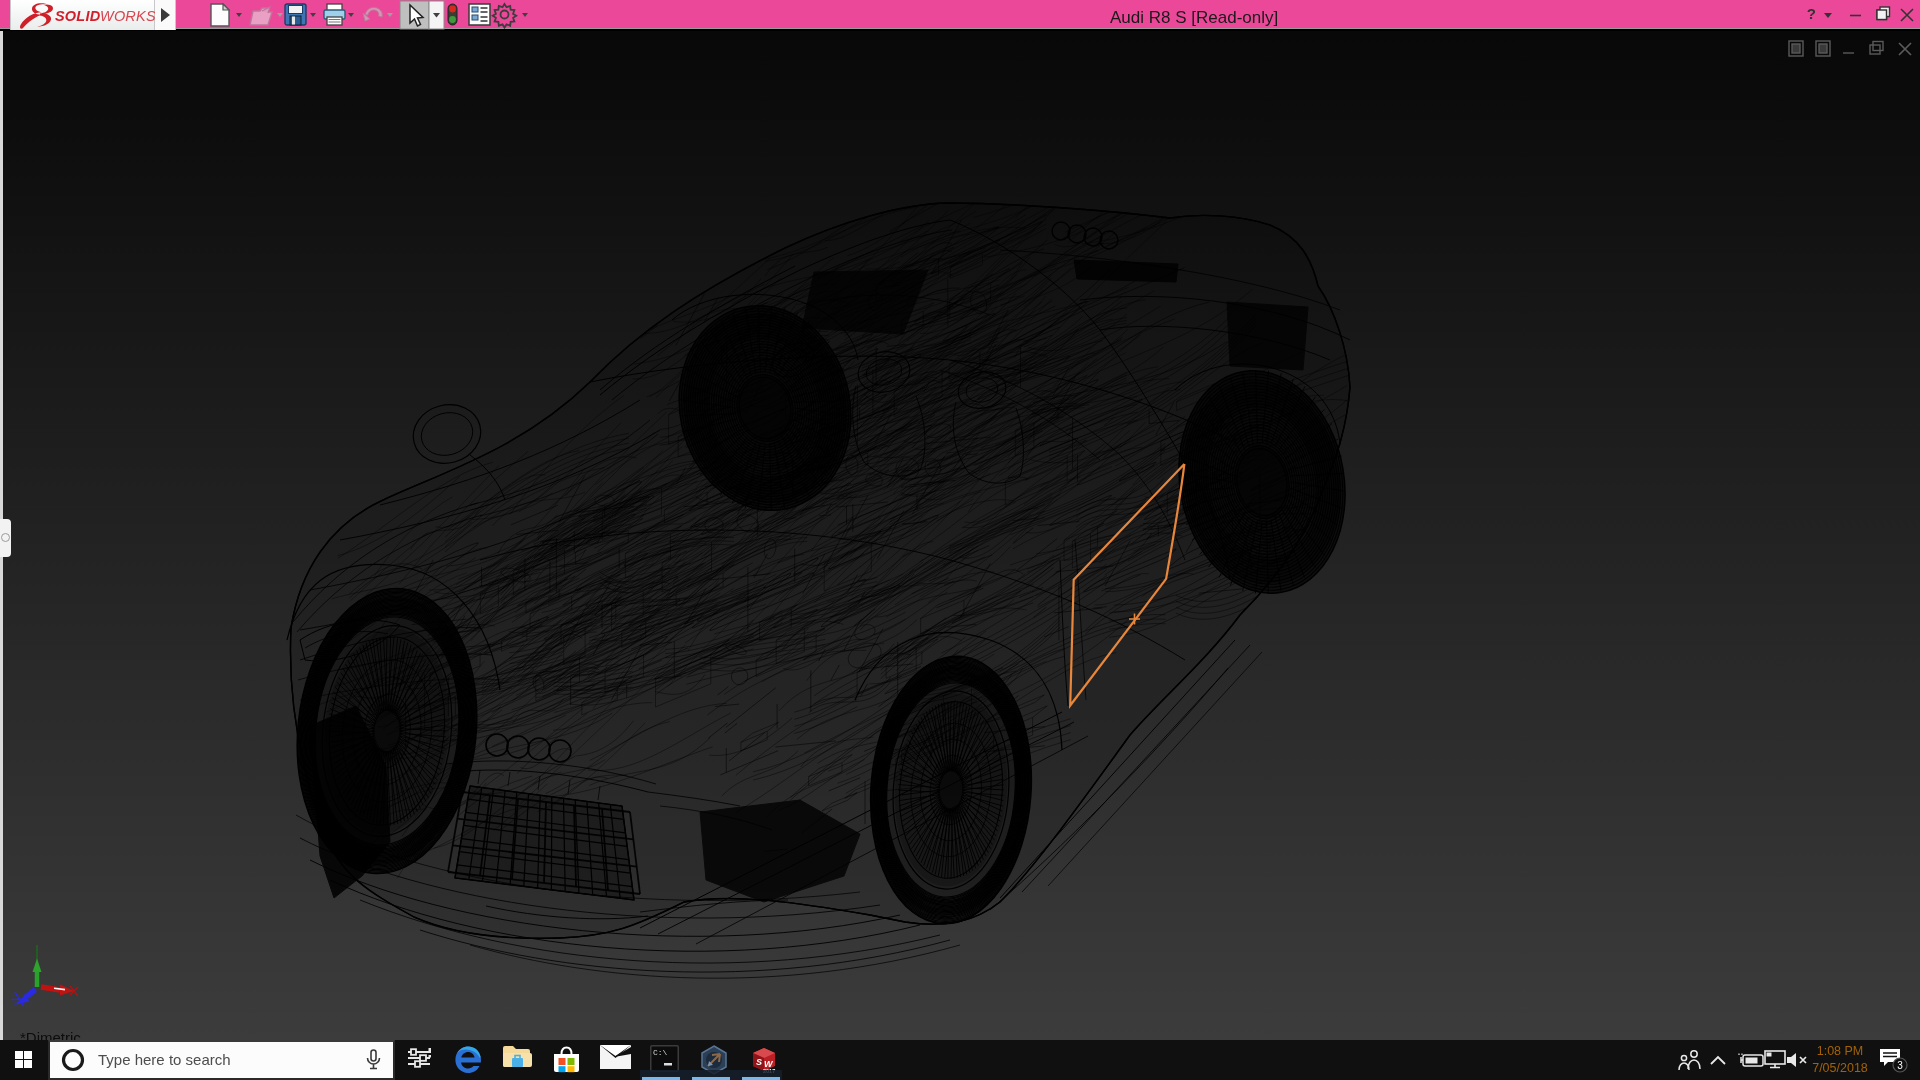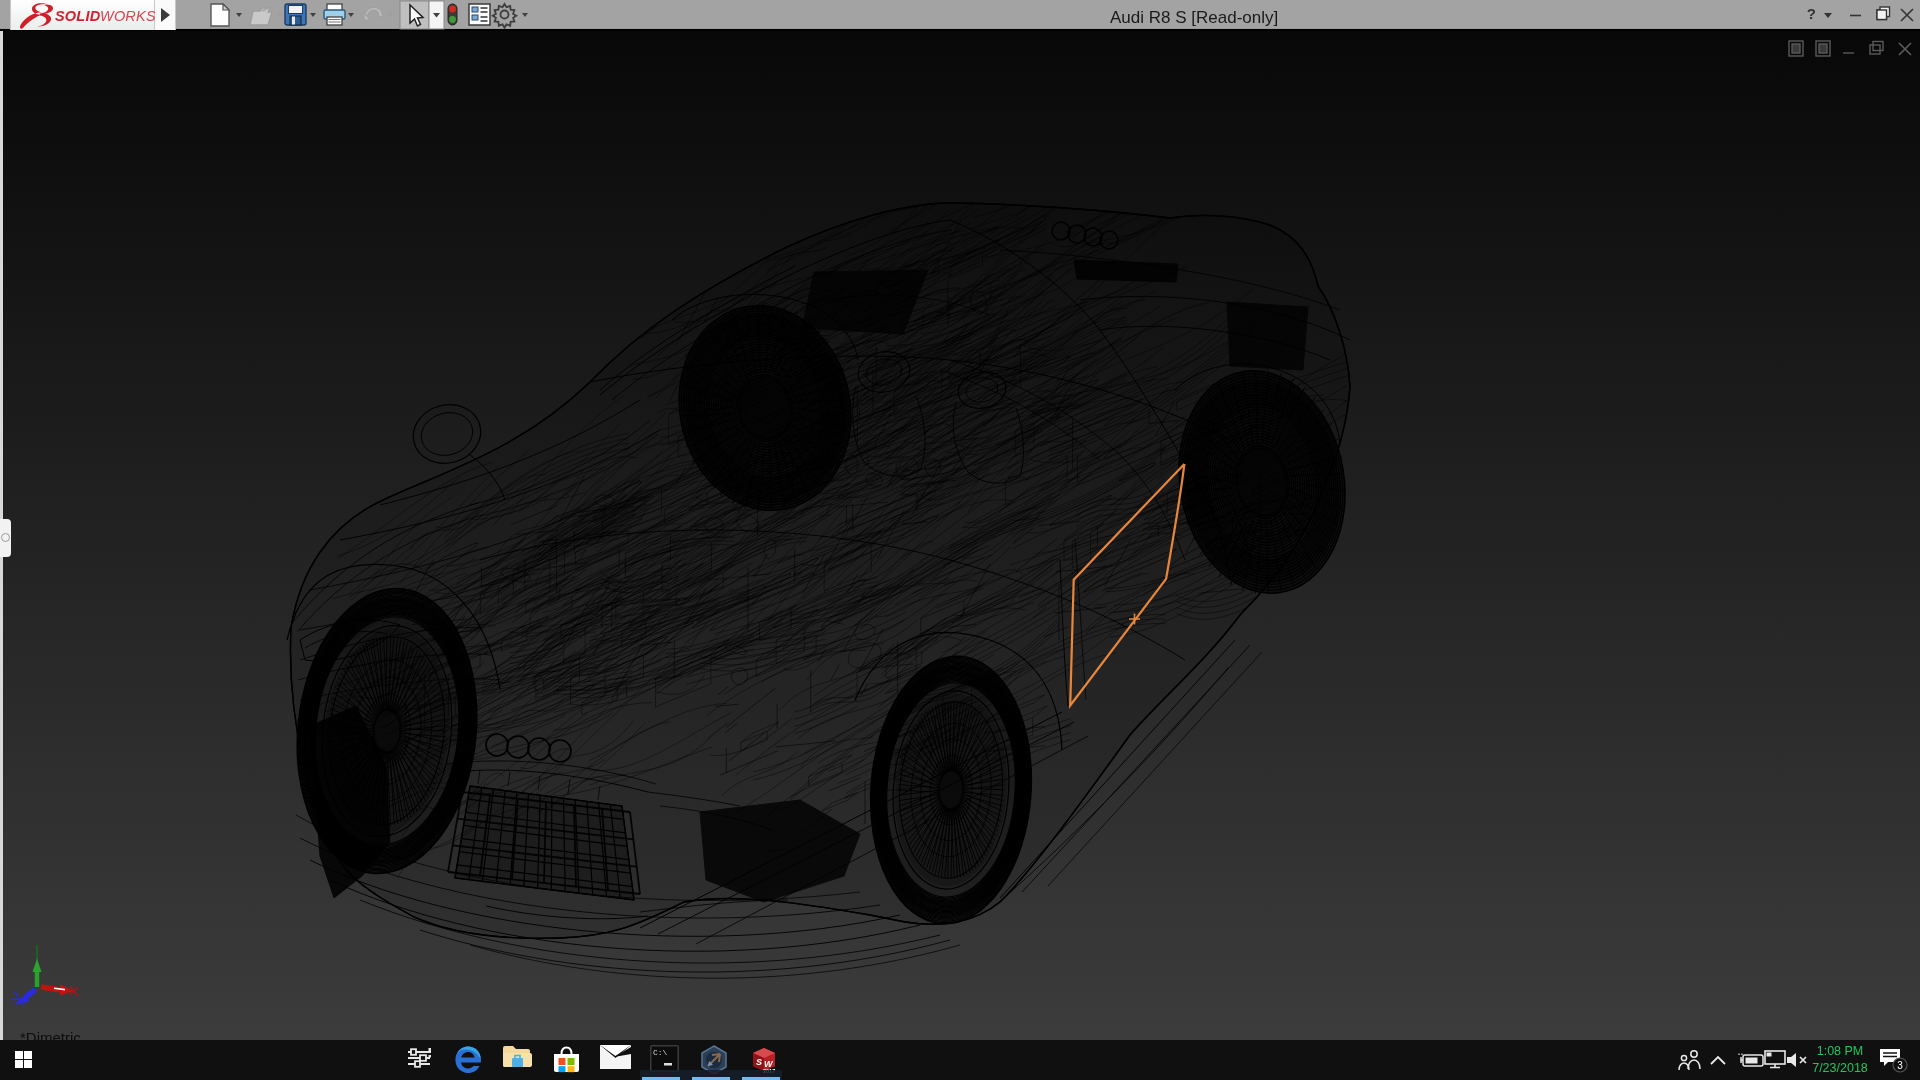--- a/index.html
+++ b/index.html
@@ -1,16 +1,16 @@
 <!DOCTYPE html>
 <html><head><meta charset="utf-8"><title>Audi R8 S</title>
 <style>
 *{margin:0;padding:0;box-sizing:border-box}
 html,body{width:1920px;height:1080px;overflow:hidden;background:#000;font-family:"Liberation Sans",sans-serif}
-.titlebar{position:absolute;left:0;top:0;width:1920px;height:29px;background:#a3a3a3;border-bottom:1px solid #9a9a9a}
+.titlebar{position:absolute;left:0;top:0;width:1920px;height:29px;background:#ec4899;border-bottom:1px solid #9a9a9a}
 .logobox{position:absolute;left:10px;top:0;width:145px;height:30px;background:linear-gradient(#ffffff,#e9edec);border-left:1px solid #c8c8c8;border-right:1px solid #c8c8c8}
 .flyout{position:absolute;left:155px;top:0;width:21px;height:30px;background:#fafafa;border-right:1px solid #c8c8c8}
 .flyout .tri{position:absolute;left:6px;top:8px;width:0;height:0;border-left:9px solid #3a3a3a;border-top:7px solid transparent;border-bottom:7px solid transparent}
 .tbicons{position:absolute;left:196px;top:0}
 .wintitle{position:absolute;left:1110px;top:8px;font-size:17px;color:#1a1a1a}
 .winctrl{position:absolute;right:0;top:0;height:30px}
 .winctrl .help{position:absolute;right:104px;top:5px;font-size:15px;font-weight:bold;color:#333}
 .winctrl .helpcaret{position:absolute;right:88px;top:13px;width:0;height:0;border-top:5px solid #333;border-left:4px solid transparent;border-right:4px solid transparent}
 .winctrl svg{position:absolute;right:-6px;top:0}
 .viewport{position:absolute;left:0;top:31px;width:1920px;height:1009px;background:linear-gradient(#080808,#3c3c3c);overflow:hidden}
@@ -29,21 +29,21 @@
 .mic{position:absolute;right:12px;top:7px}
 .tbi{position:absolute;top:5px;width:40px;height:30px}
 .tbi svg{display:block;margin:0 auto}
 .runline{position:absolute;top:37px;height:3px;background:#76b9ed}
 .tray{position:absolute;right:0;top:0;height:40px}
 .tri1{position:absolute;right:216px;top:9px}
 .tri2{position:absolute;right:194px;top:15px}
 .tri3{position:absolute;right:156px;top:12px}
 .tri4{position:absolute;right:134px;top:10px}
 .tri5{position:absolute;right:112px;top:11px}
-.clock{position:absolute;right:46px;top:3px;color:#22c55e;font-size:12.5px;text-align:center;line-height:17px;width:68px}
+.clock{position:absolute;right:46px;top:3px;color:#a16207;font-size:12.5px;text-align:center;line-height:17px;width:68px}
 .notif{position:absolute;right:12px;top:7px}
 </style></head>
 <body>
 
 <div class="titlebar">
   <div class="logobox">
     <svg width="150" height="30" viewBox="0 0 150 30">
 
       <g fill="#cf2029">
         <path d="M39 5 C30 1.5 21.5 3.5 21 8.5 C20.6 12.5 25 14.8 31 14.6 C25 16.8 17.5 21.5 12.5 27.5 C10.5 30 7.8 28.5 9.5 25 C13.5 17.5 23 12.2 31 12.2 C26.5 11.8 24 9.8 24.4 7.6 C25 4.8 31 3.4 39 5 Z"></path>
@@ -2028,20 +2028,30 @@
 
 <div class="taskbar">
   <div class="startbtn">
       <svg width="17" height="17" viewBox="0 0 17 17">
         <rect x="0" y="0" width="8" height="8" fill="#fff"></rect>
         <rect x="9" y="0" width="8" height="8" fill="#fff"></rect>
         <rect x="0" y="9" width="8" height="8" fill="#fff"></rect>
         <rect x="9" y="9" width="8" height="8" fill="#fff"></rect>
       </svg>
     </div>
+  <div class="searchbox">
+    <svg width="26" height="26" viewBox="0 0 26 26" class="cortana">
+        <circle cx="13" cy="13" r="9.5" fill="none" stroke="#1a1a1a" stroke-width="3.2"></circle>
+      </svg>
+    <span class="searchtext">Type here to search</span>
+    <svg width="15" height="22" viewBox="0 0 15 22" class="mic">
+        <rect x="5" y="1" width="5" height="11" rx="2.5" fill="none" stroke="#3a3a3a" stroke-width="1.6"></rect>
+        <path d="M1.5 9 a6 6 0 0 0 12 0 M7.5 15 v4 M4 19.5 h7" fill="none" stroke="#3a3a3a" stroke-width="1.6"></path>
+      </svg>
+  </div>
   <div class="tbi" style="left:399px">
       <svg width="26" height="26" viewBox="0 0 26 26">
         <g stroke="#e8e8e8" stroke-width="1.8" fill="none">
           <path d="M2 7 h4 M10 7 h14 M2 13 h14 M20 13 h4 M2 19 h8 M14 19 h10"></path>
           <rect x="5" y="4.2" width="5" height="5.6" fill="#101010"></rect>
           <rect x="14" y="10.2" width="6" height="5.6" fill="#101010"></rect>
           <rect x="9" y="16.2" width="5" height="5.6" fill="#101010"></rect>
         </g>
         <rect x="22.5" y="3" width="2.5" height="5" fill="#e8e8e8"></rect>
         <rect x="22.5" y="10" width="2.5" height="2.5" fill="#e8e8e8"></rect>
@@ -2129,21 +2139,21 @@
         <rect x="3" y="1" width="20" height="13" fill="none" stroke="#e8e8e8" stroke-width="1.6"></rect>
         <path d="M13 14 v3 M8 17.5 h10" stroke="#e8e8e8" stroke-width="1.6"></path>
         <rect x="4.5" y="2.5" width="5" height="4" fill="#e8e8e8"></rect>
       </svg>
     <svg width="22" height="18" viewBox="0 0 22 18" class="tri5">
         <path d="M1 6 h4 l5-4 v14 l-5-4 h-4 z" fill="#e8e8e8"></path>
         <path d="M14 6 l6 6 M20 6 l-6 6" stroke="#e8e8e8" stroke-width="1.7"></path>
       </svg>
     <div class="clock">
         <div>1:08 PM</div>
-        <div>7/23/2018</div>
+        <div>7/05/2018</div>
       </div>
     <svg width="30" height="26" viewBox="0 0 30 26" class="notif">
         <path d="M2 2 h20 v13 h-12 l-4 4 v-4 h-4 z" fill="#fff"></path>
         <path d="M5 6 h14 M5 9.5 h14" stroke="#101010" stroke-width="1.6"></path>
         <circle cx="22" cy="18" r="7" fill="#101010" stroke="#555" stroke-width="1.2"></circle>
         <text x="22" y="21.5" text-anchor="middle" font-family="Liberation Sans, sans-serif" font-size="10" fill="#fff">3</text>
       </svg>
   </div>
 </div>
 

